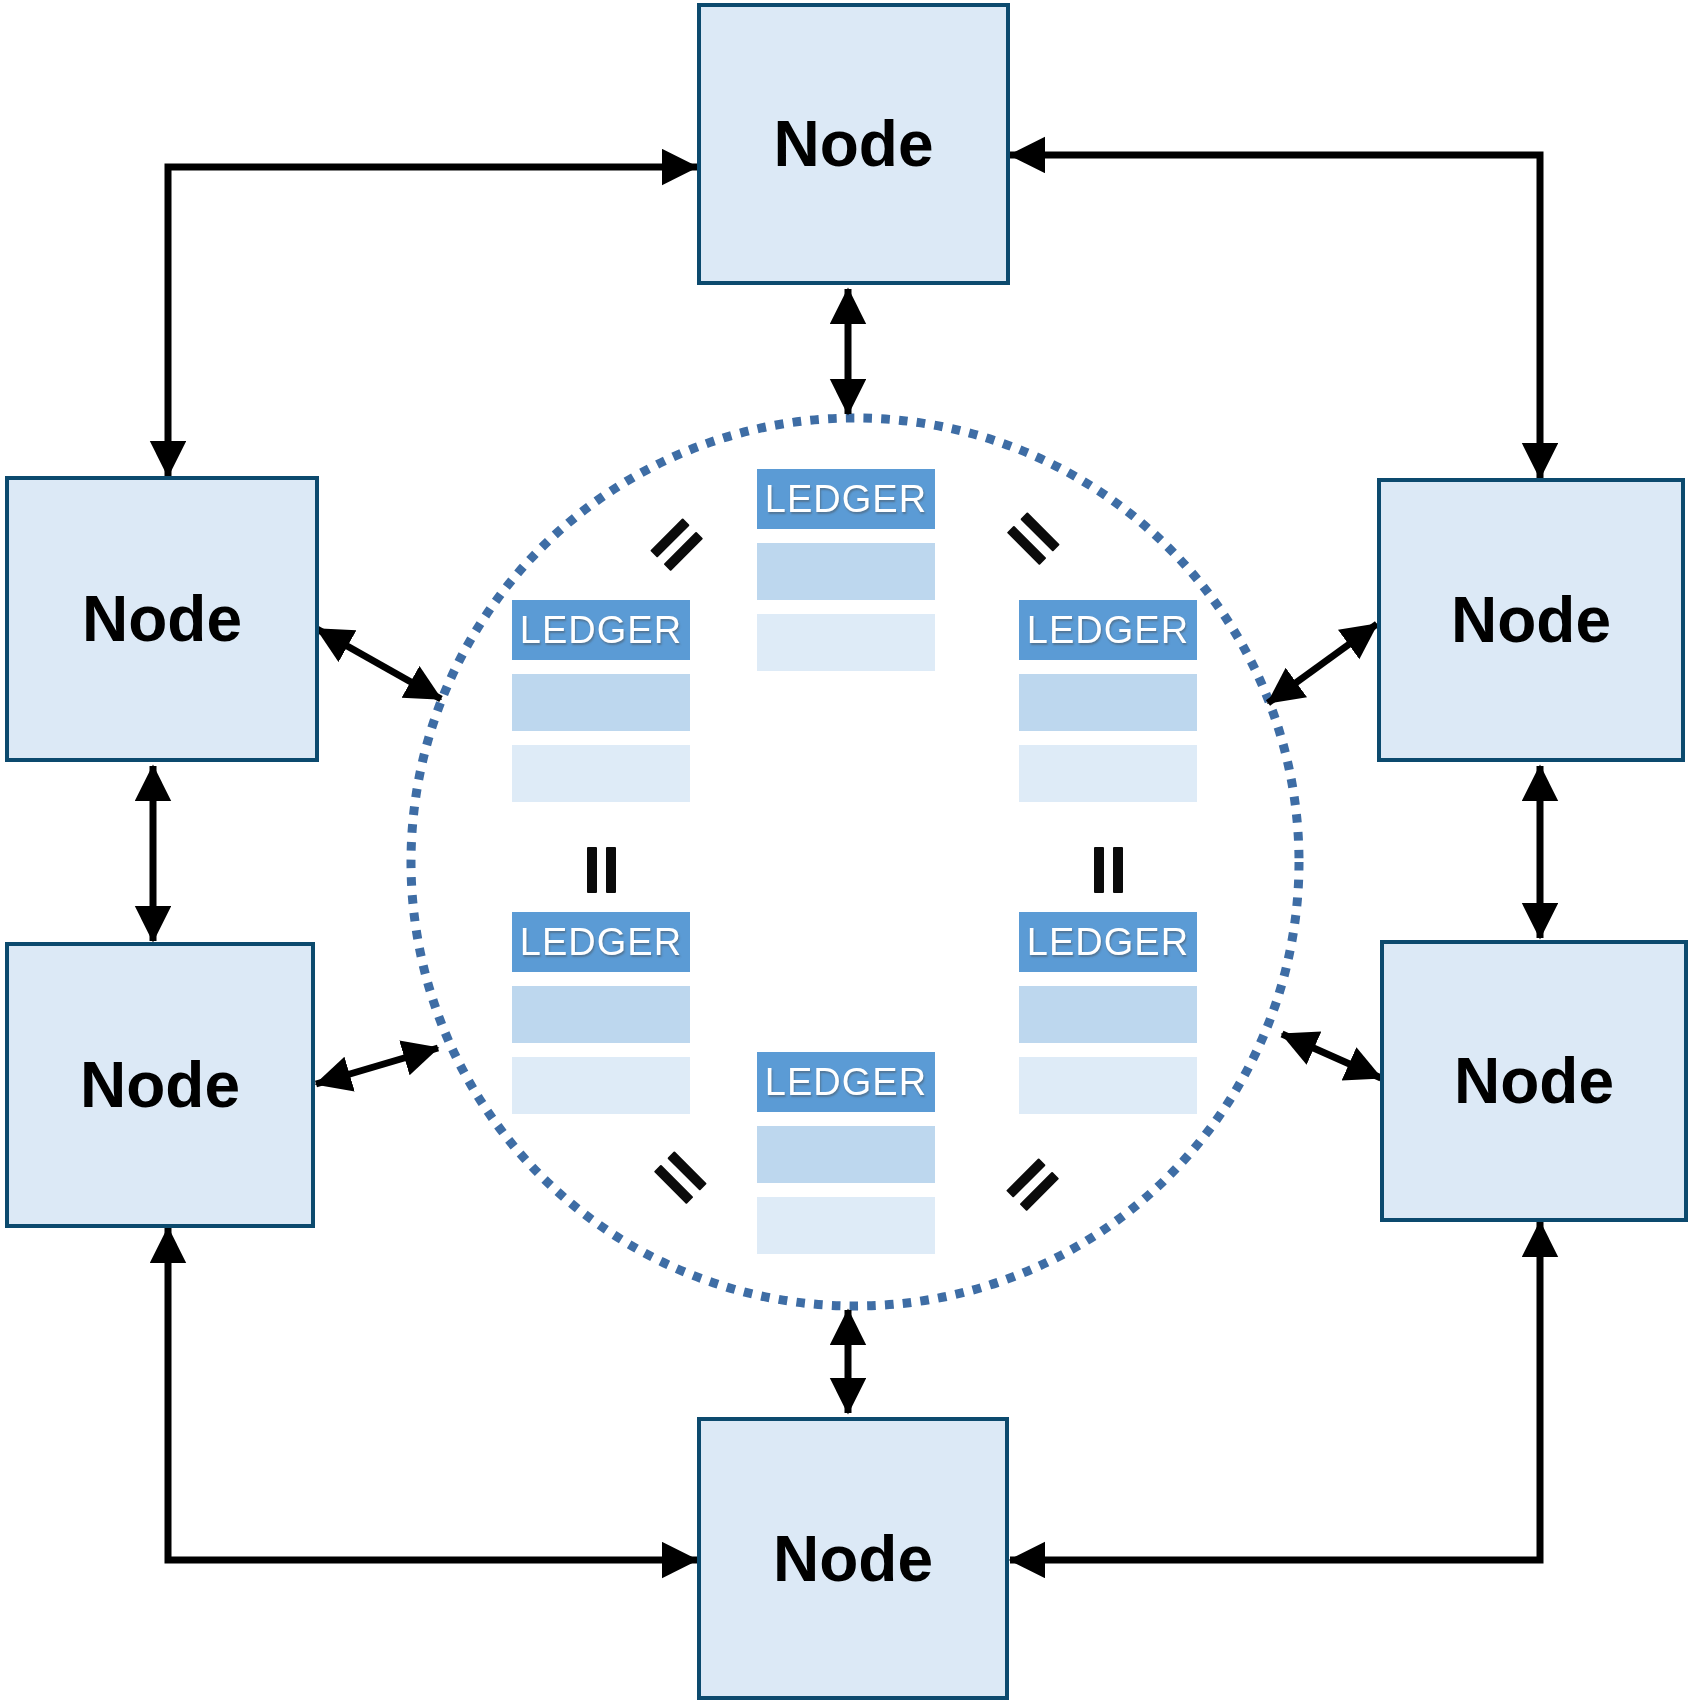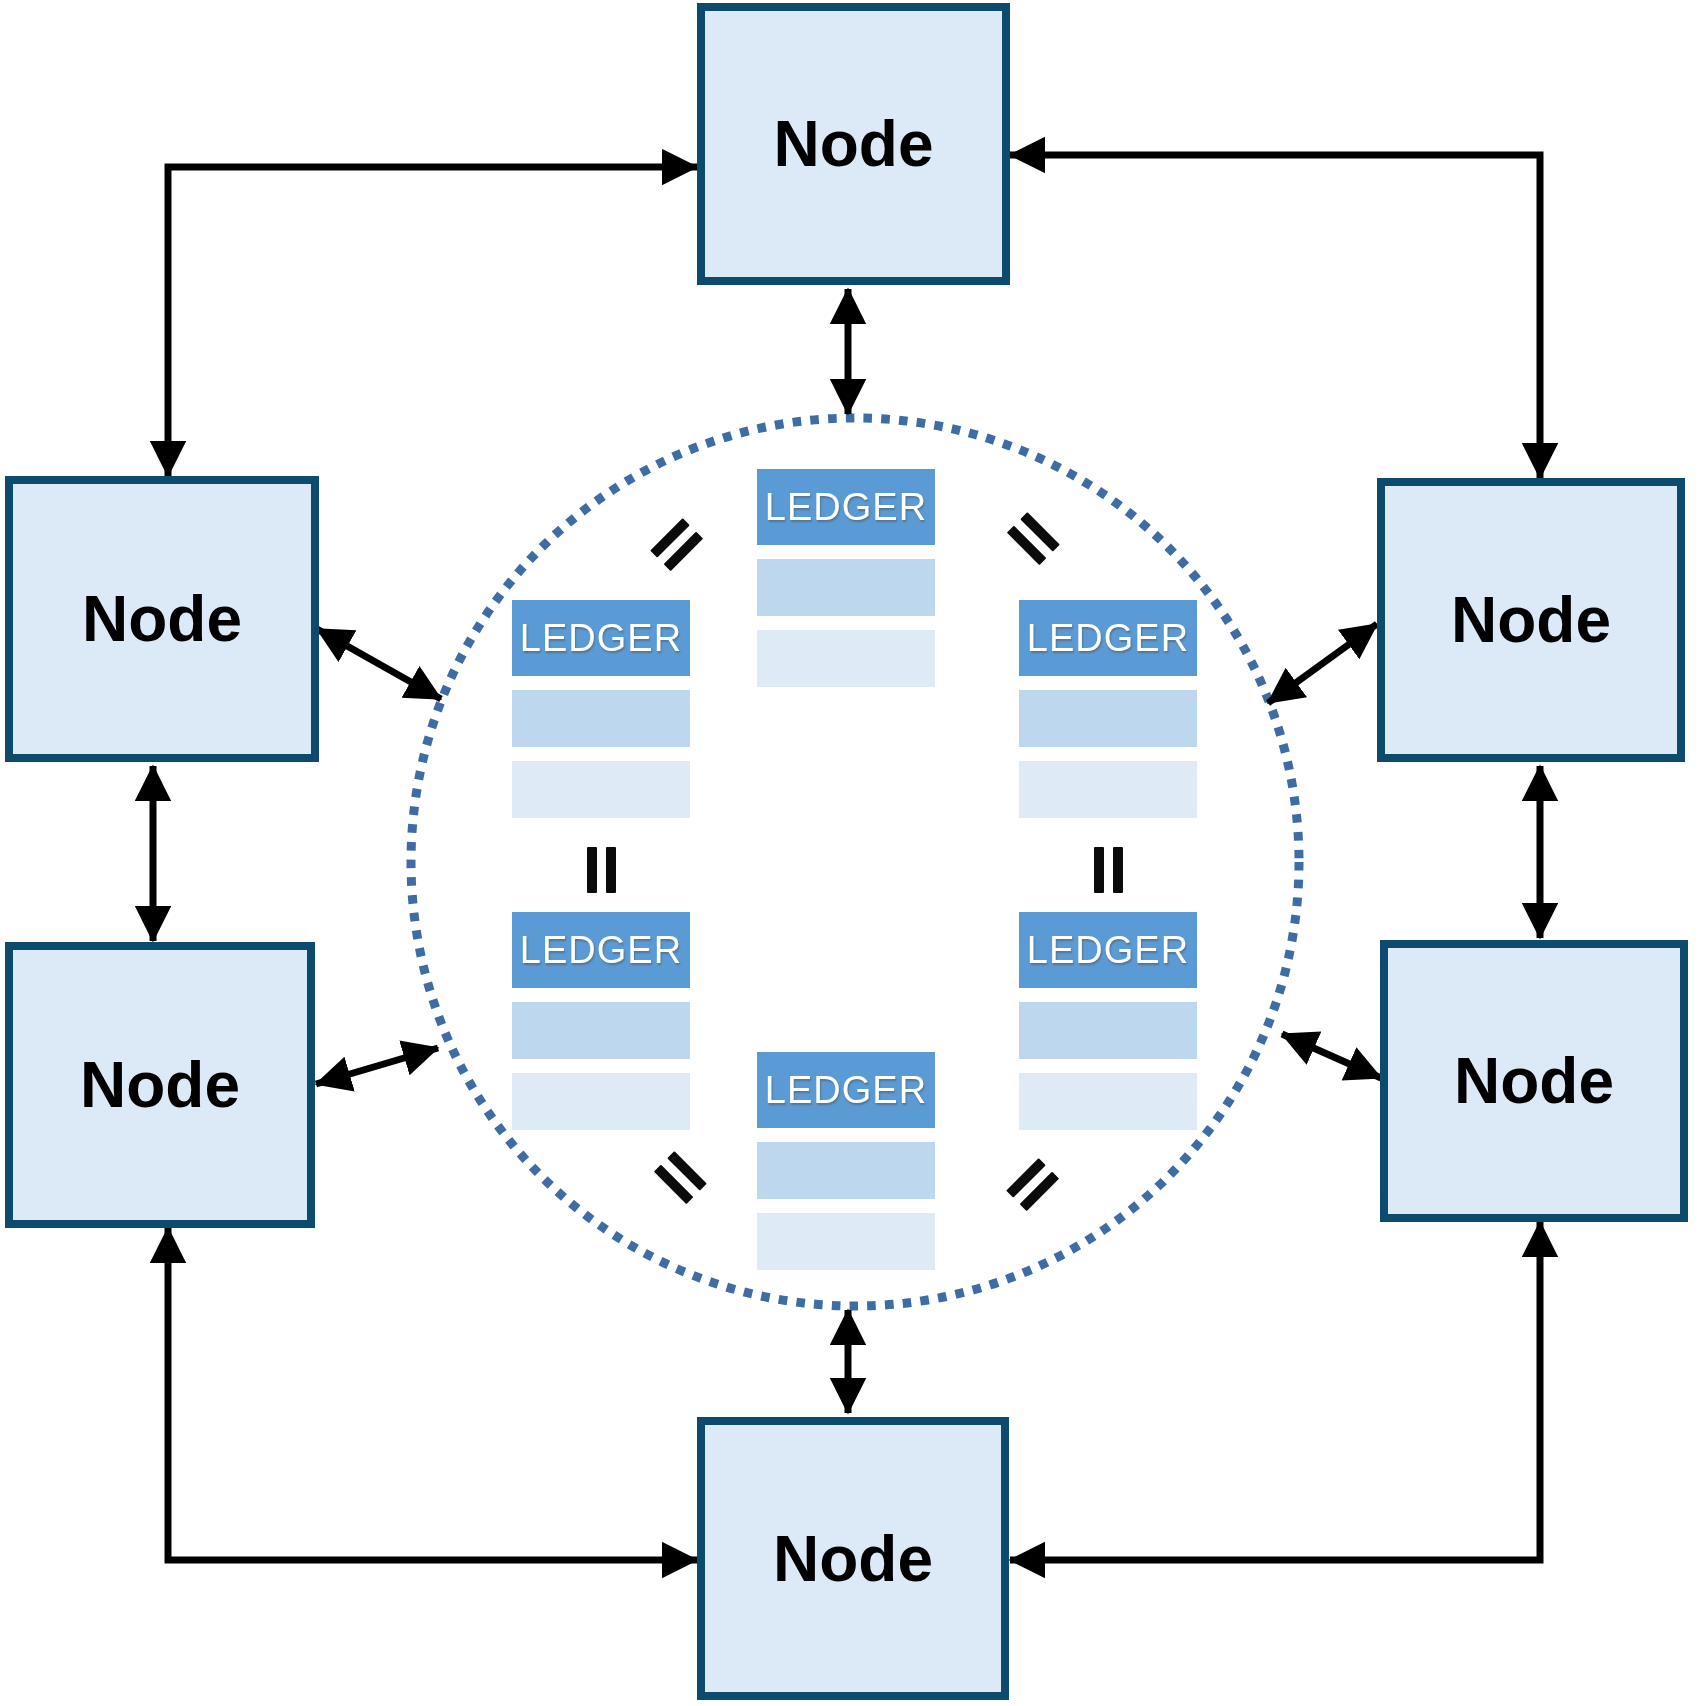--- a/index.html
+++ b/index.html
@@ -17,38 +17,38 @@
     width: 1698px; height: 1706px;
   }
   .arrow {
     fill: none;
     stroke: #000000;
     stroke-width: 7;
   }
   .node {
     position: absolute;
     background: #dce9f6;
-    border: 8px solid #0c4a6e;
+    border: 4px solid #0c4a6e;
     box-sizing: border-box;
     display: flex;
     align-items: center;
     justify-content: center;
   }
   .node span {
     font-size: 64px;
     font-weight: bold;
     color: #000000;
     letter-spacing: 0px;
   }
   .ledger {
     position: absolute;
     width: 178px;
   }
   .ledger-header {
-    height: 76px;
+    height: 60px;
     background: #5b9bd5;
     color: #ffffff;
     font-size: 38px;
     letter-spacing: 1px;
     display: flex;
     align-items: center;
     justify-content: center;
     text-shadow: 1px 2px 2px rgba(70,70,70,0.45);
   }
   .ledger-row {

